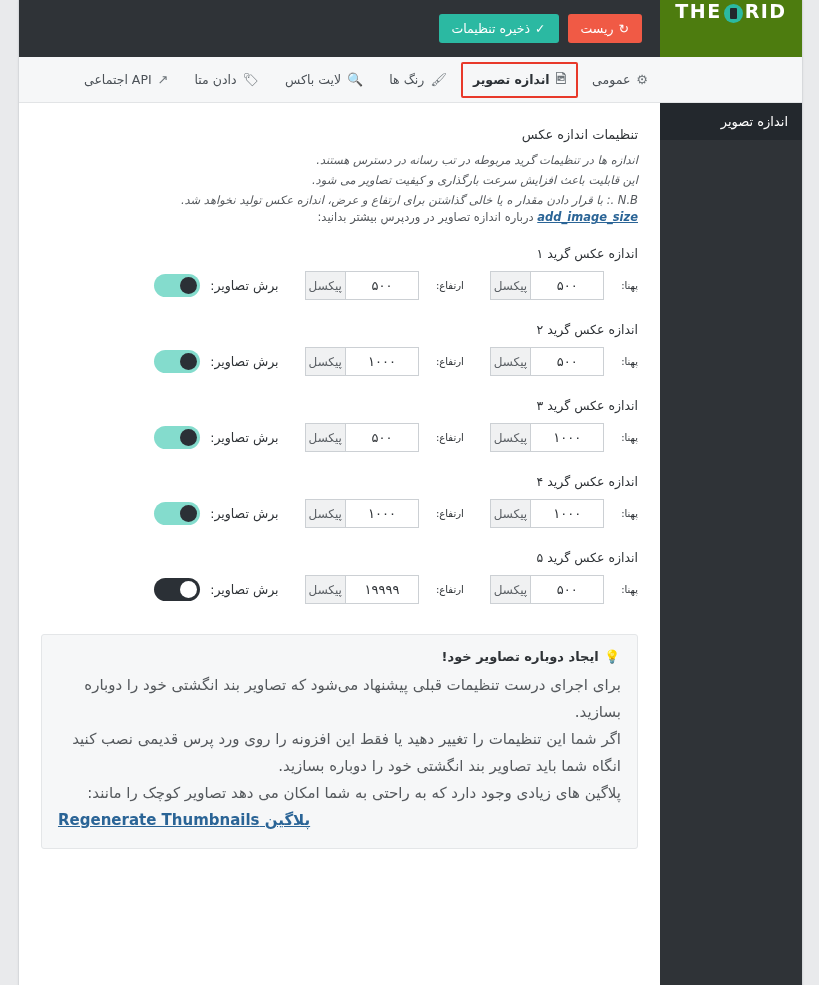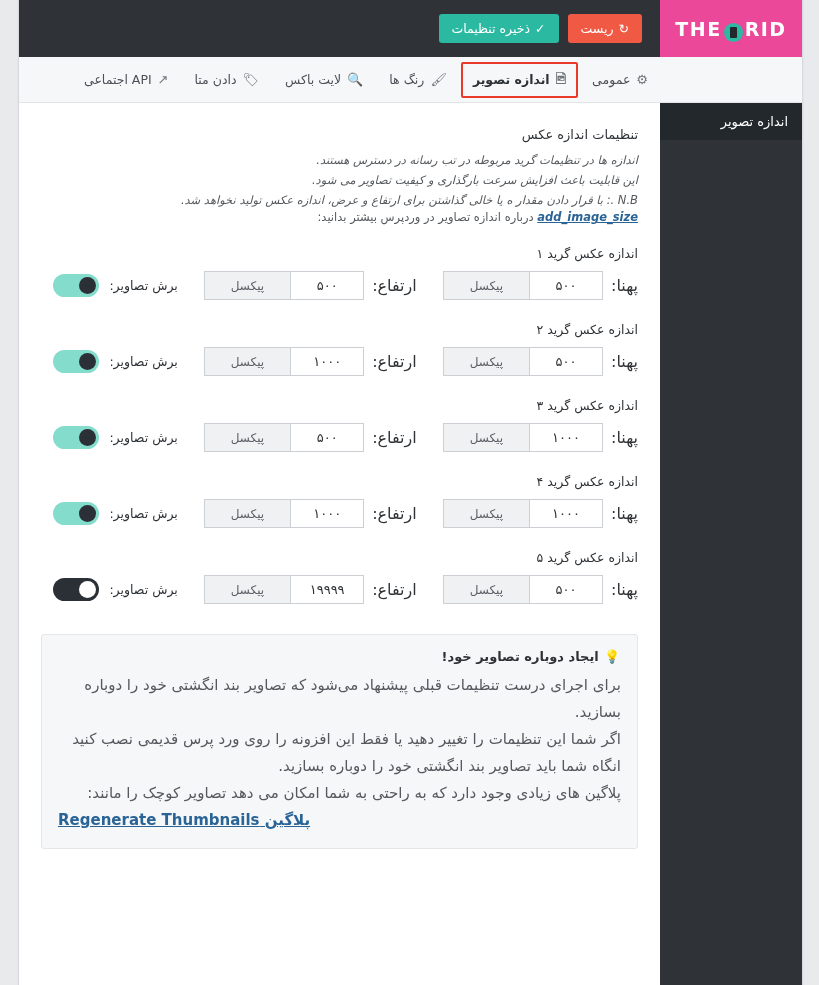--- a/index.html
+++ b/index.html
@@ -27,23 +27,22 @@
   }
   
   .topbar {
     display: flex;
     align-items: stretch;
     height: 57px;
     background: #2f3337;
   }
   .brand {
     width: 142px;
-    background: #ec4899;
-    display: flex;
-    align-items: center;
+    background: #4d7c0f;
+    display: flex;
     justify-content: center;
     color: #ffffff;
     font-size: 19px;
     font-weight: bold;
     letter-spacing: 1.5px;
     direction: ltr;
   }
   .brand .logo-dot {
     display: inline-block;
     width: 19px;
@@ -194,36 +193,36 @@
     gap: 0;
     direction: rtl;
   }
   .field {
     display: flex;
     align-items: center;
     direction: rtl;
     margin-left: 26px;
   }
   .field-label {
-    font-size: 16px;
+    font-size: 10px;
     color: #2f3337;
-    margin-left: 8px;
+    margin-left: 17px;
   }
   .input-group {
     display: flex;
     align-items: stretch;
     direction: rtl;
   }
   .addon {
     background: #f0f1f2;
     border: 1px solid #ccd0d4;
     border-right: none;
     font-size: 12px;
     color: #5a5f64;
-    padding: 6px 26px;
+    padding: 6px 3px;
     display: flex;
     align-items: center;
   }
   .txt {
     width: 74px;
     border: 1px solid #ccd0d4;
     padding: 6px 8px;
     font-size: 13px;
     color: #2f3337;
     text-align: center;

